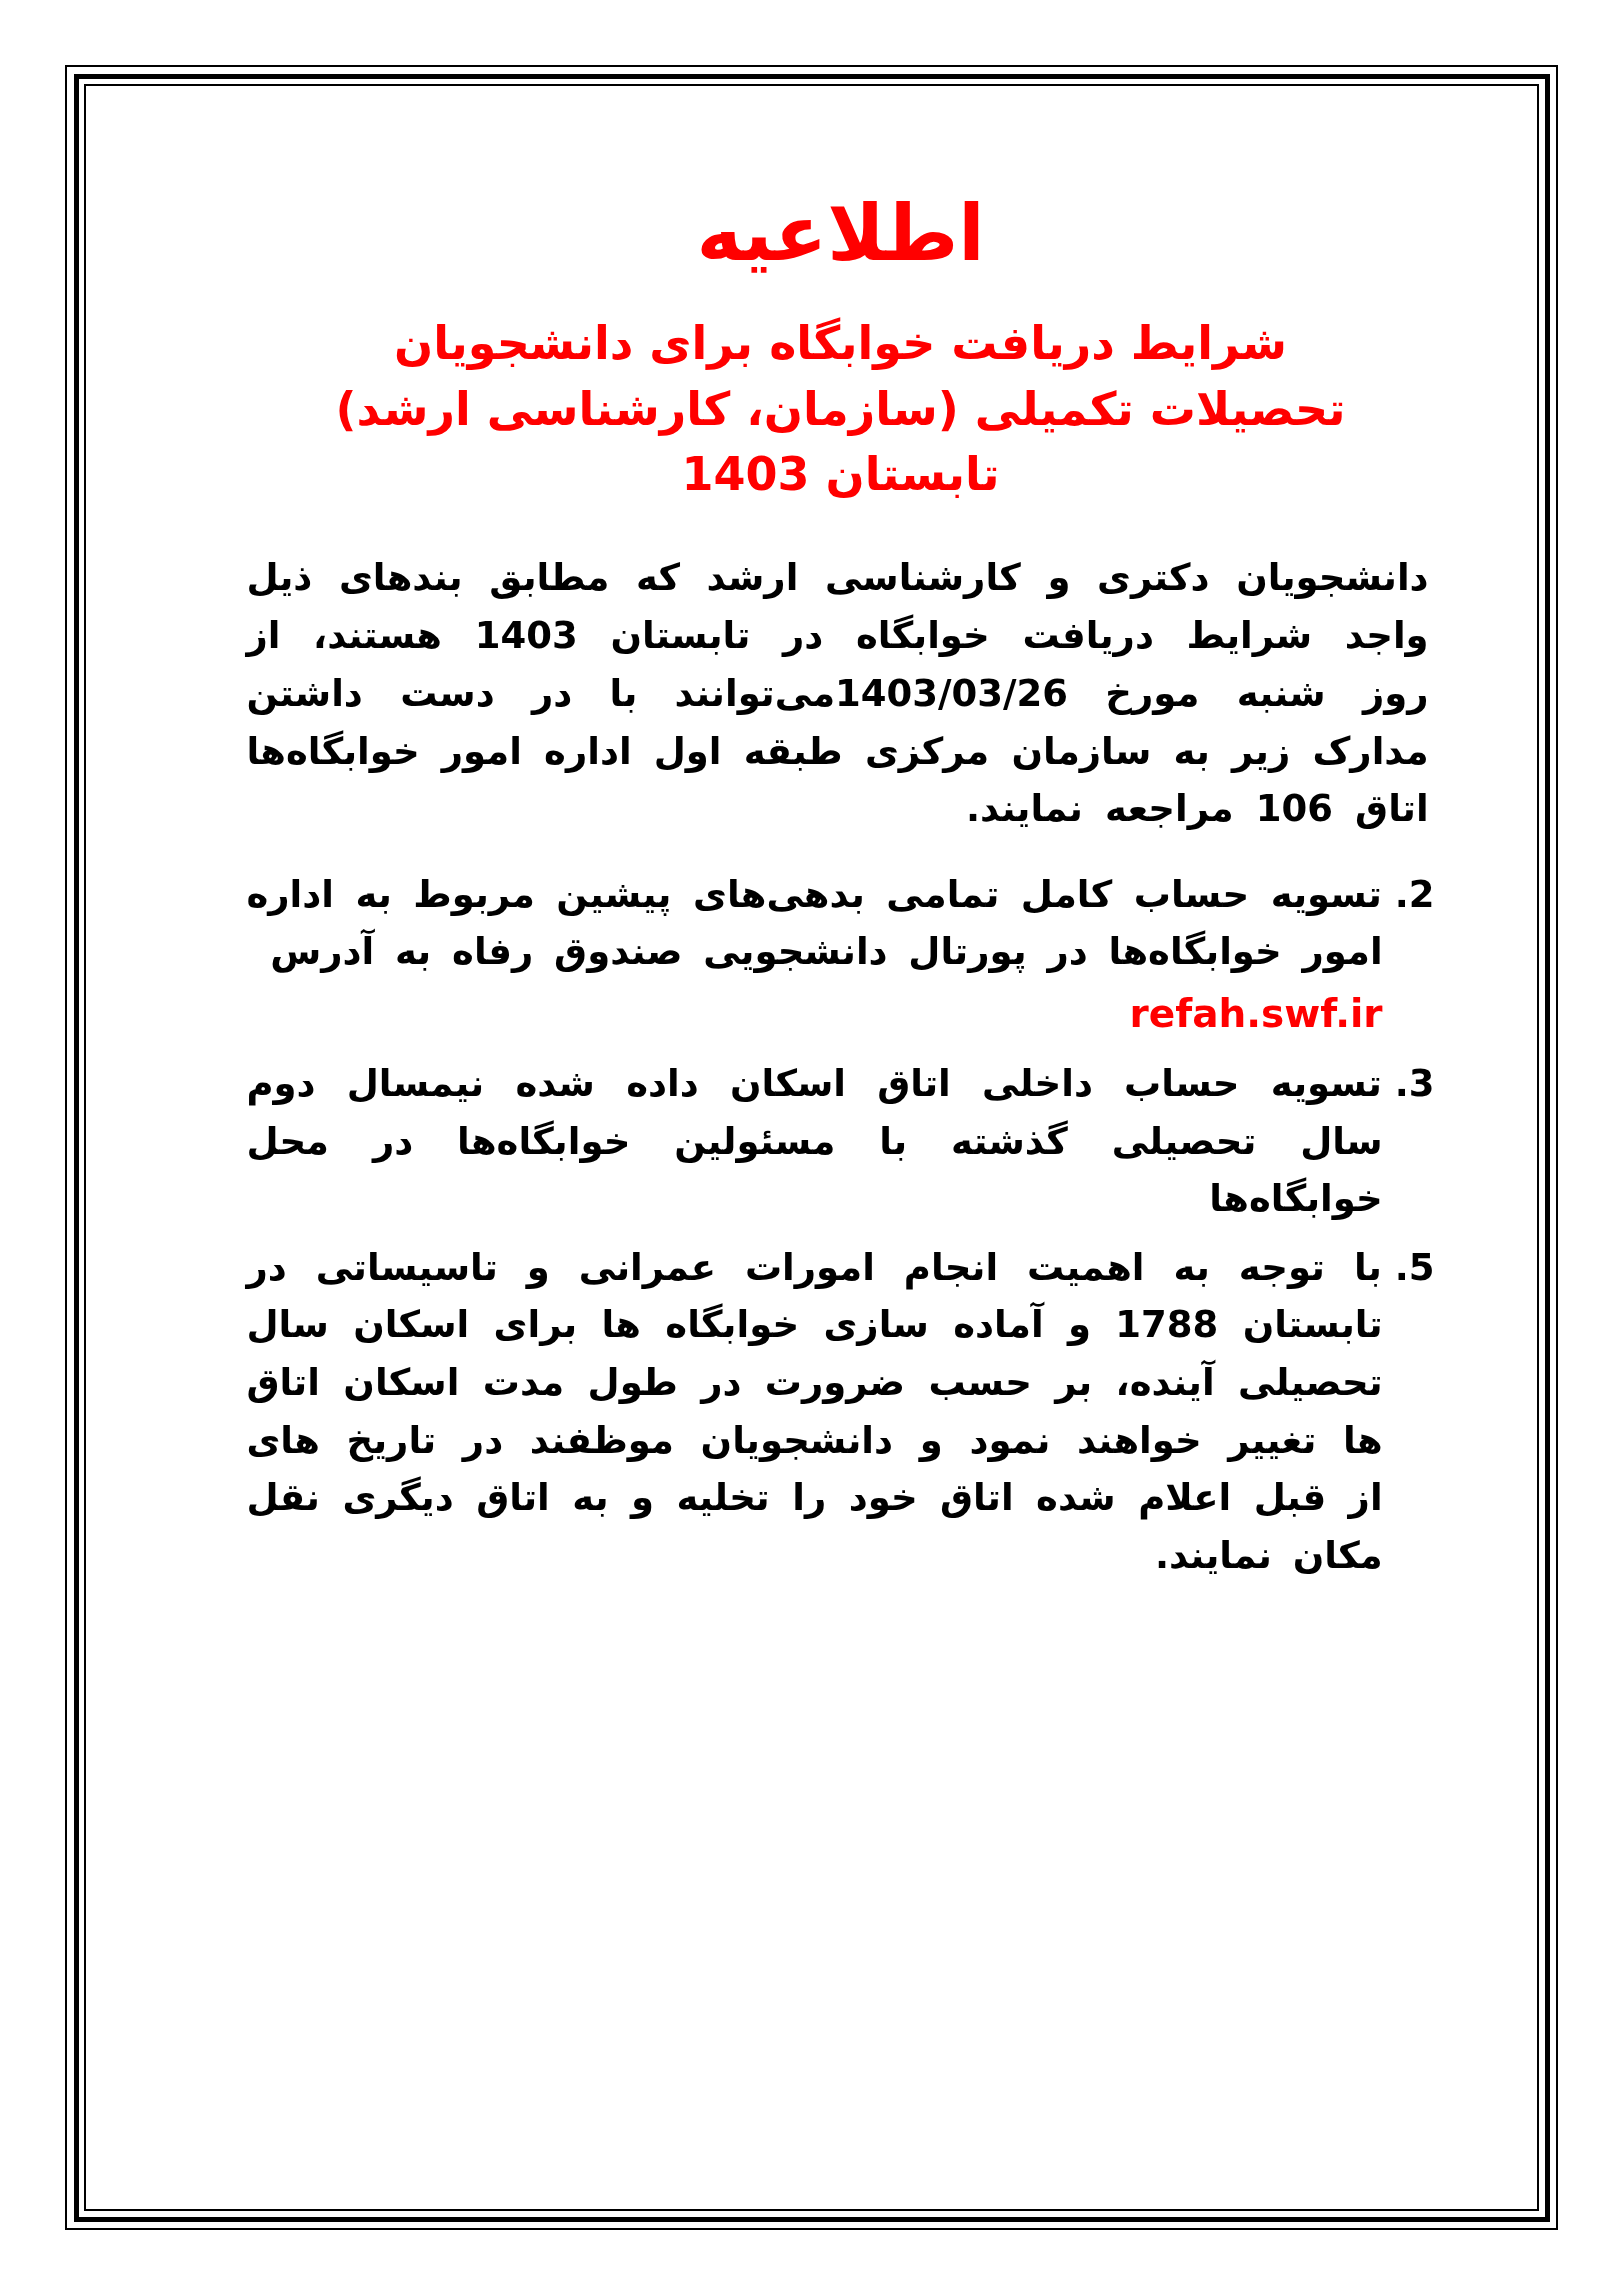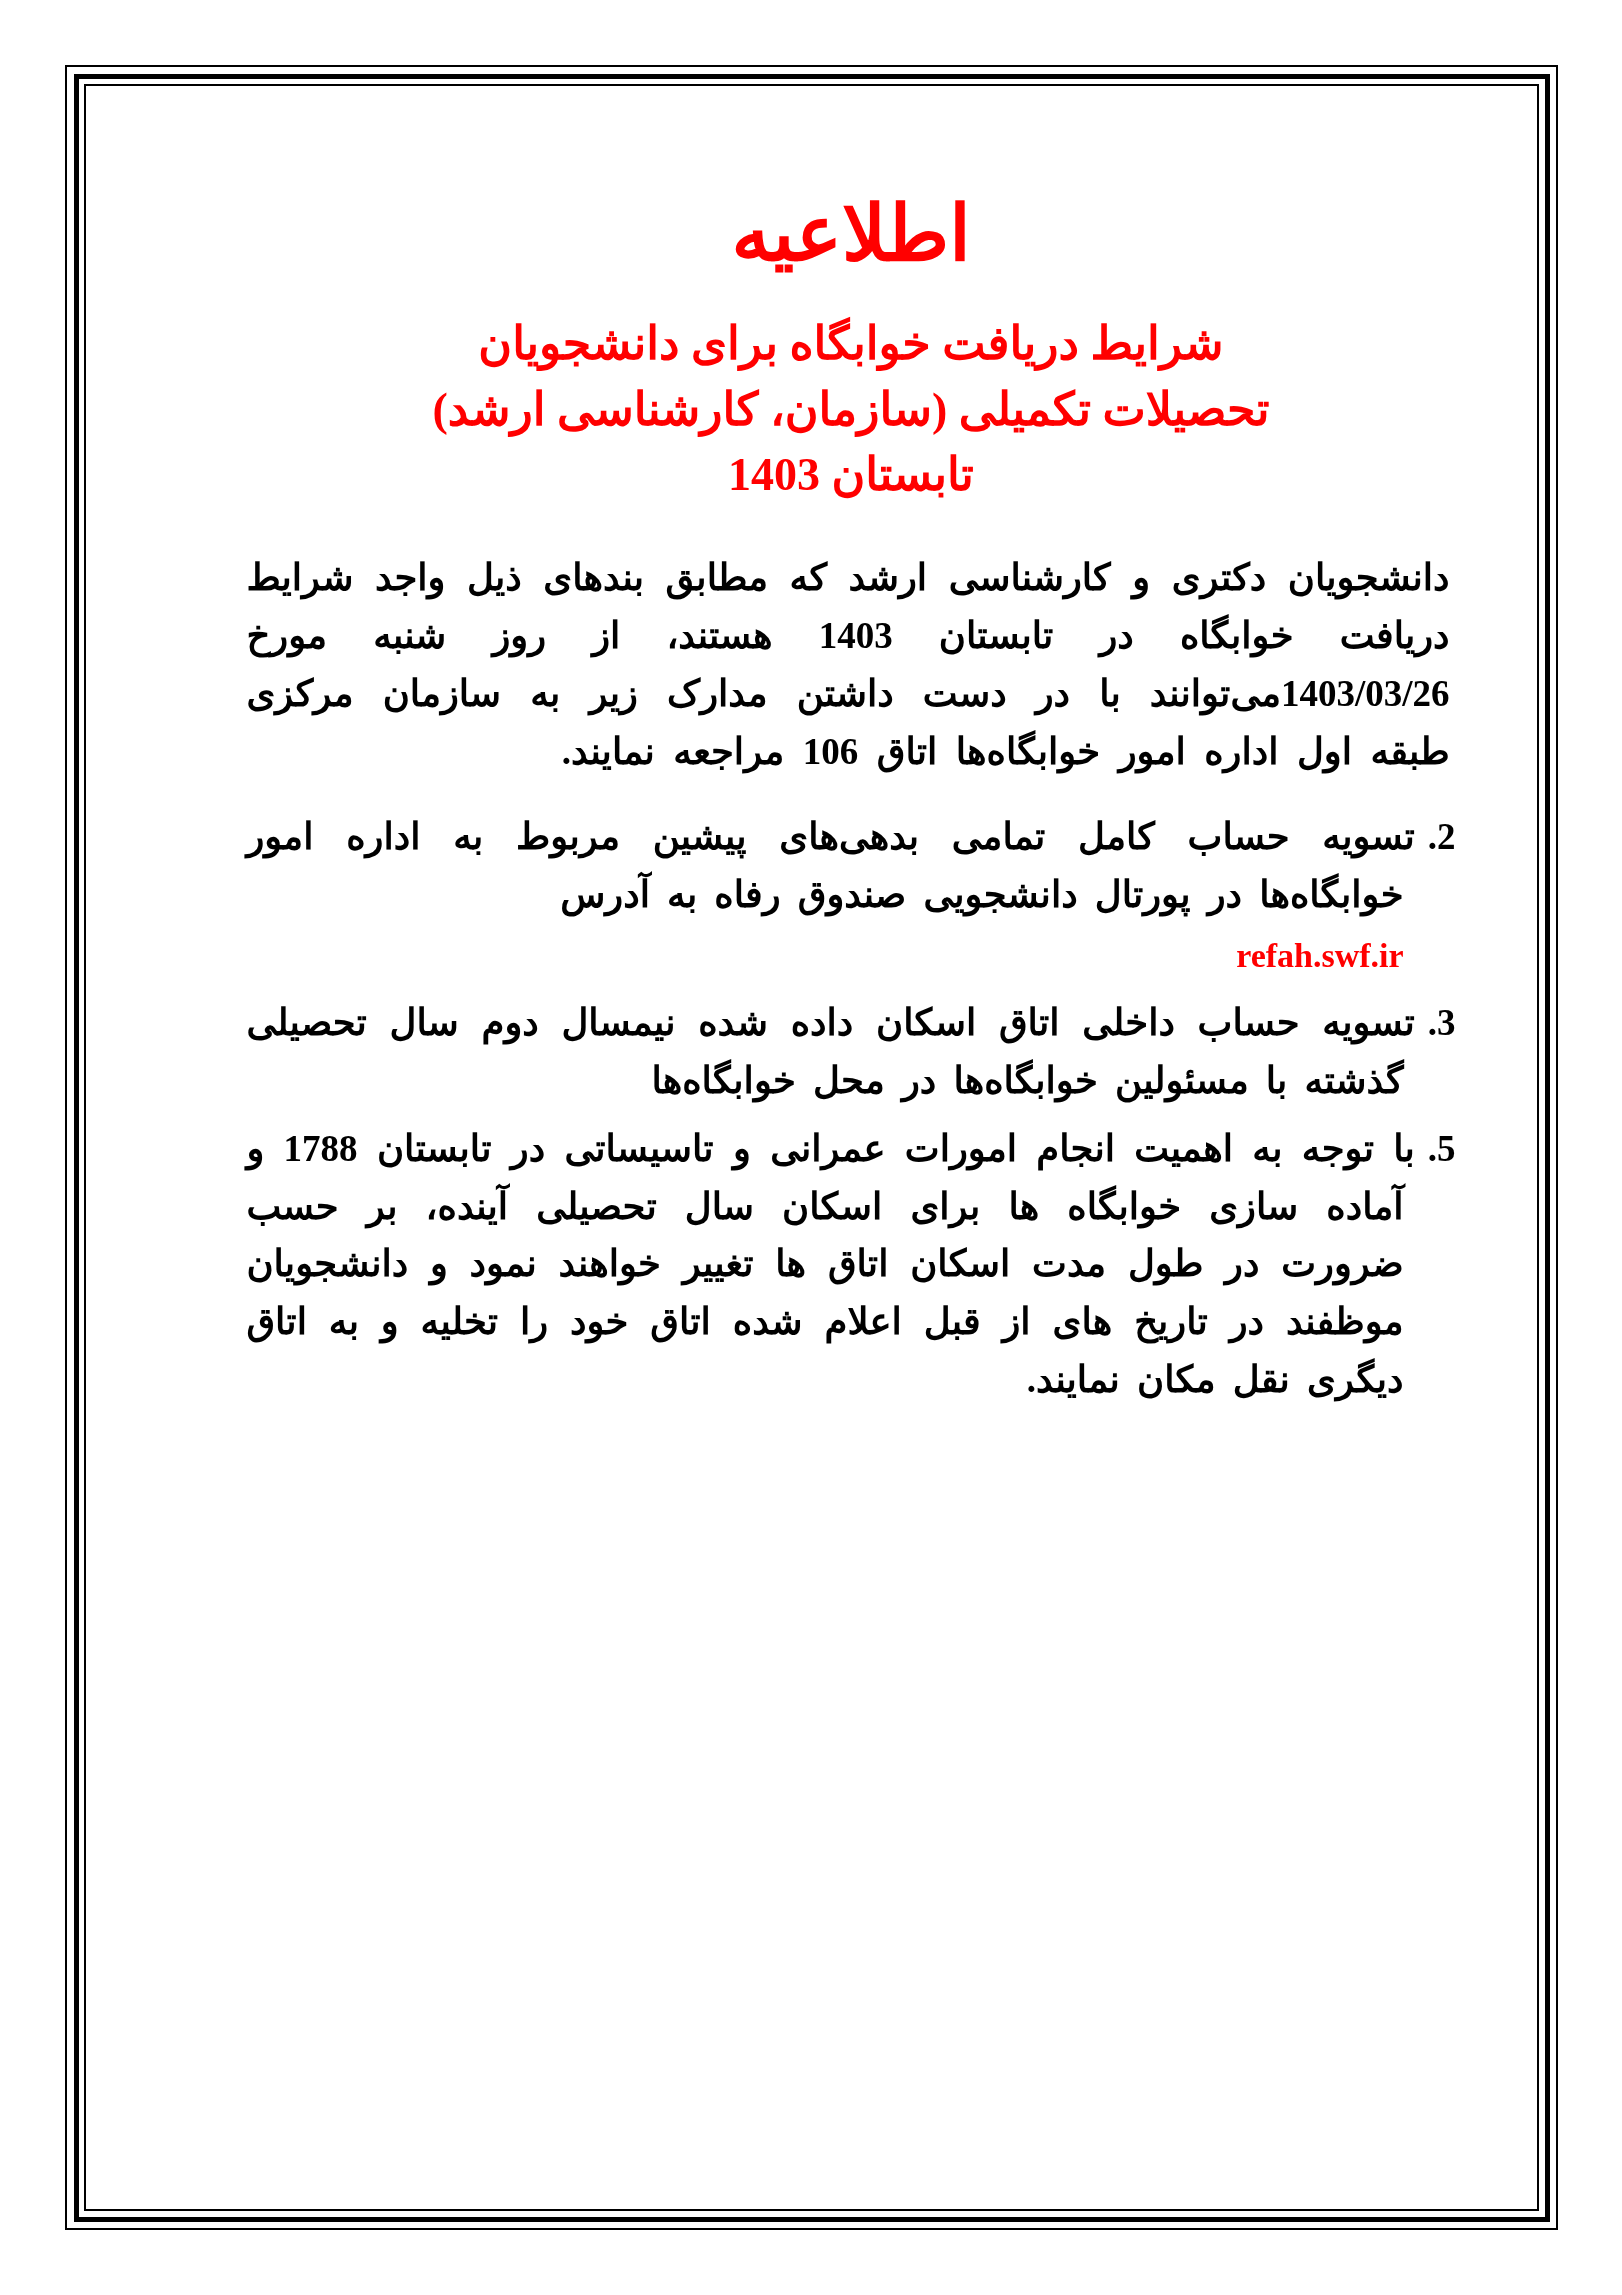--- a/index.html
+++ b/index.html
@@ -33,23 +33,22 @@
   }
   .frame-inner {
     position: absolute;
     inset: 5.9px;
     border: 2.6px solid #000000;
     overflow: hidden;
   }
   .content {
     position: absolute;
     inset: 0;
-    padding: 59px 81px 26px 160px;
+    padding: 59px 102px 26px 160px;
     direction: rtl;
-    font-family: Liberation Serif, serif;
   }
   .title {
     margin: 39px 0 0 0;
     text-align: center;
     color: #ff0000;
     font-size: 77px;
     line-height: 1.3;
     font-weight: bold;
   }
   .subtitle {
@@ -85,21 +84,21 @@
     text-indent: 0;
     text-align: right;
     margin-top: 2.6px;
     padding-left: 6.5px;
   }
   .portal-link {
     color: #ff0000;
     direction: ltr;
     unicode-bidi: embed;
     text-decoration: none;
-    font-size: 34px;
+    font-size: 39px;
     margin-left: 12px;
   }
 </style>
 </head>
 <body>
 
 <div class="page">
   <div class="frame-outer">
     <div class="frame-mid">
       <div class="frame-inner">

